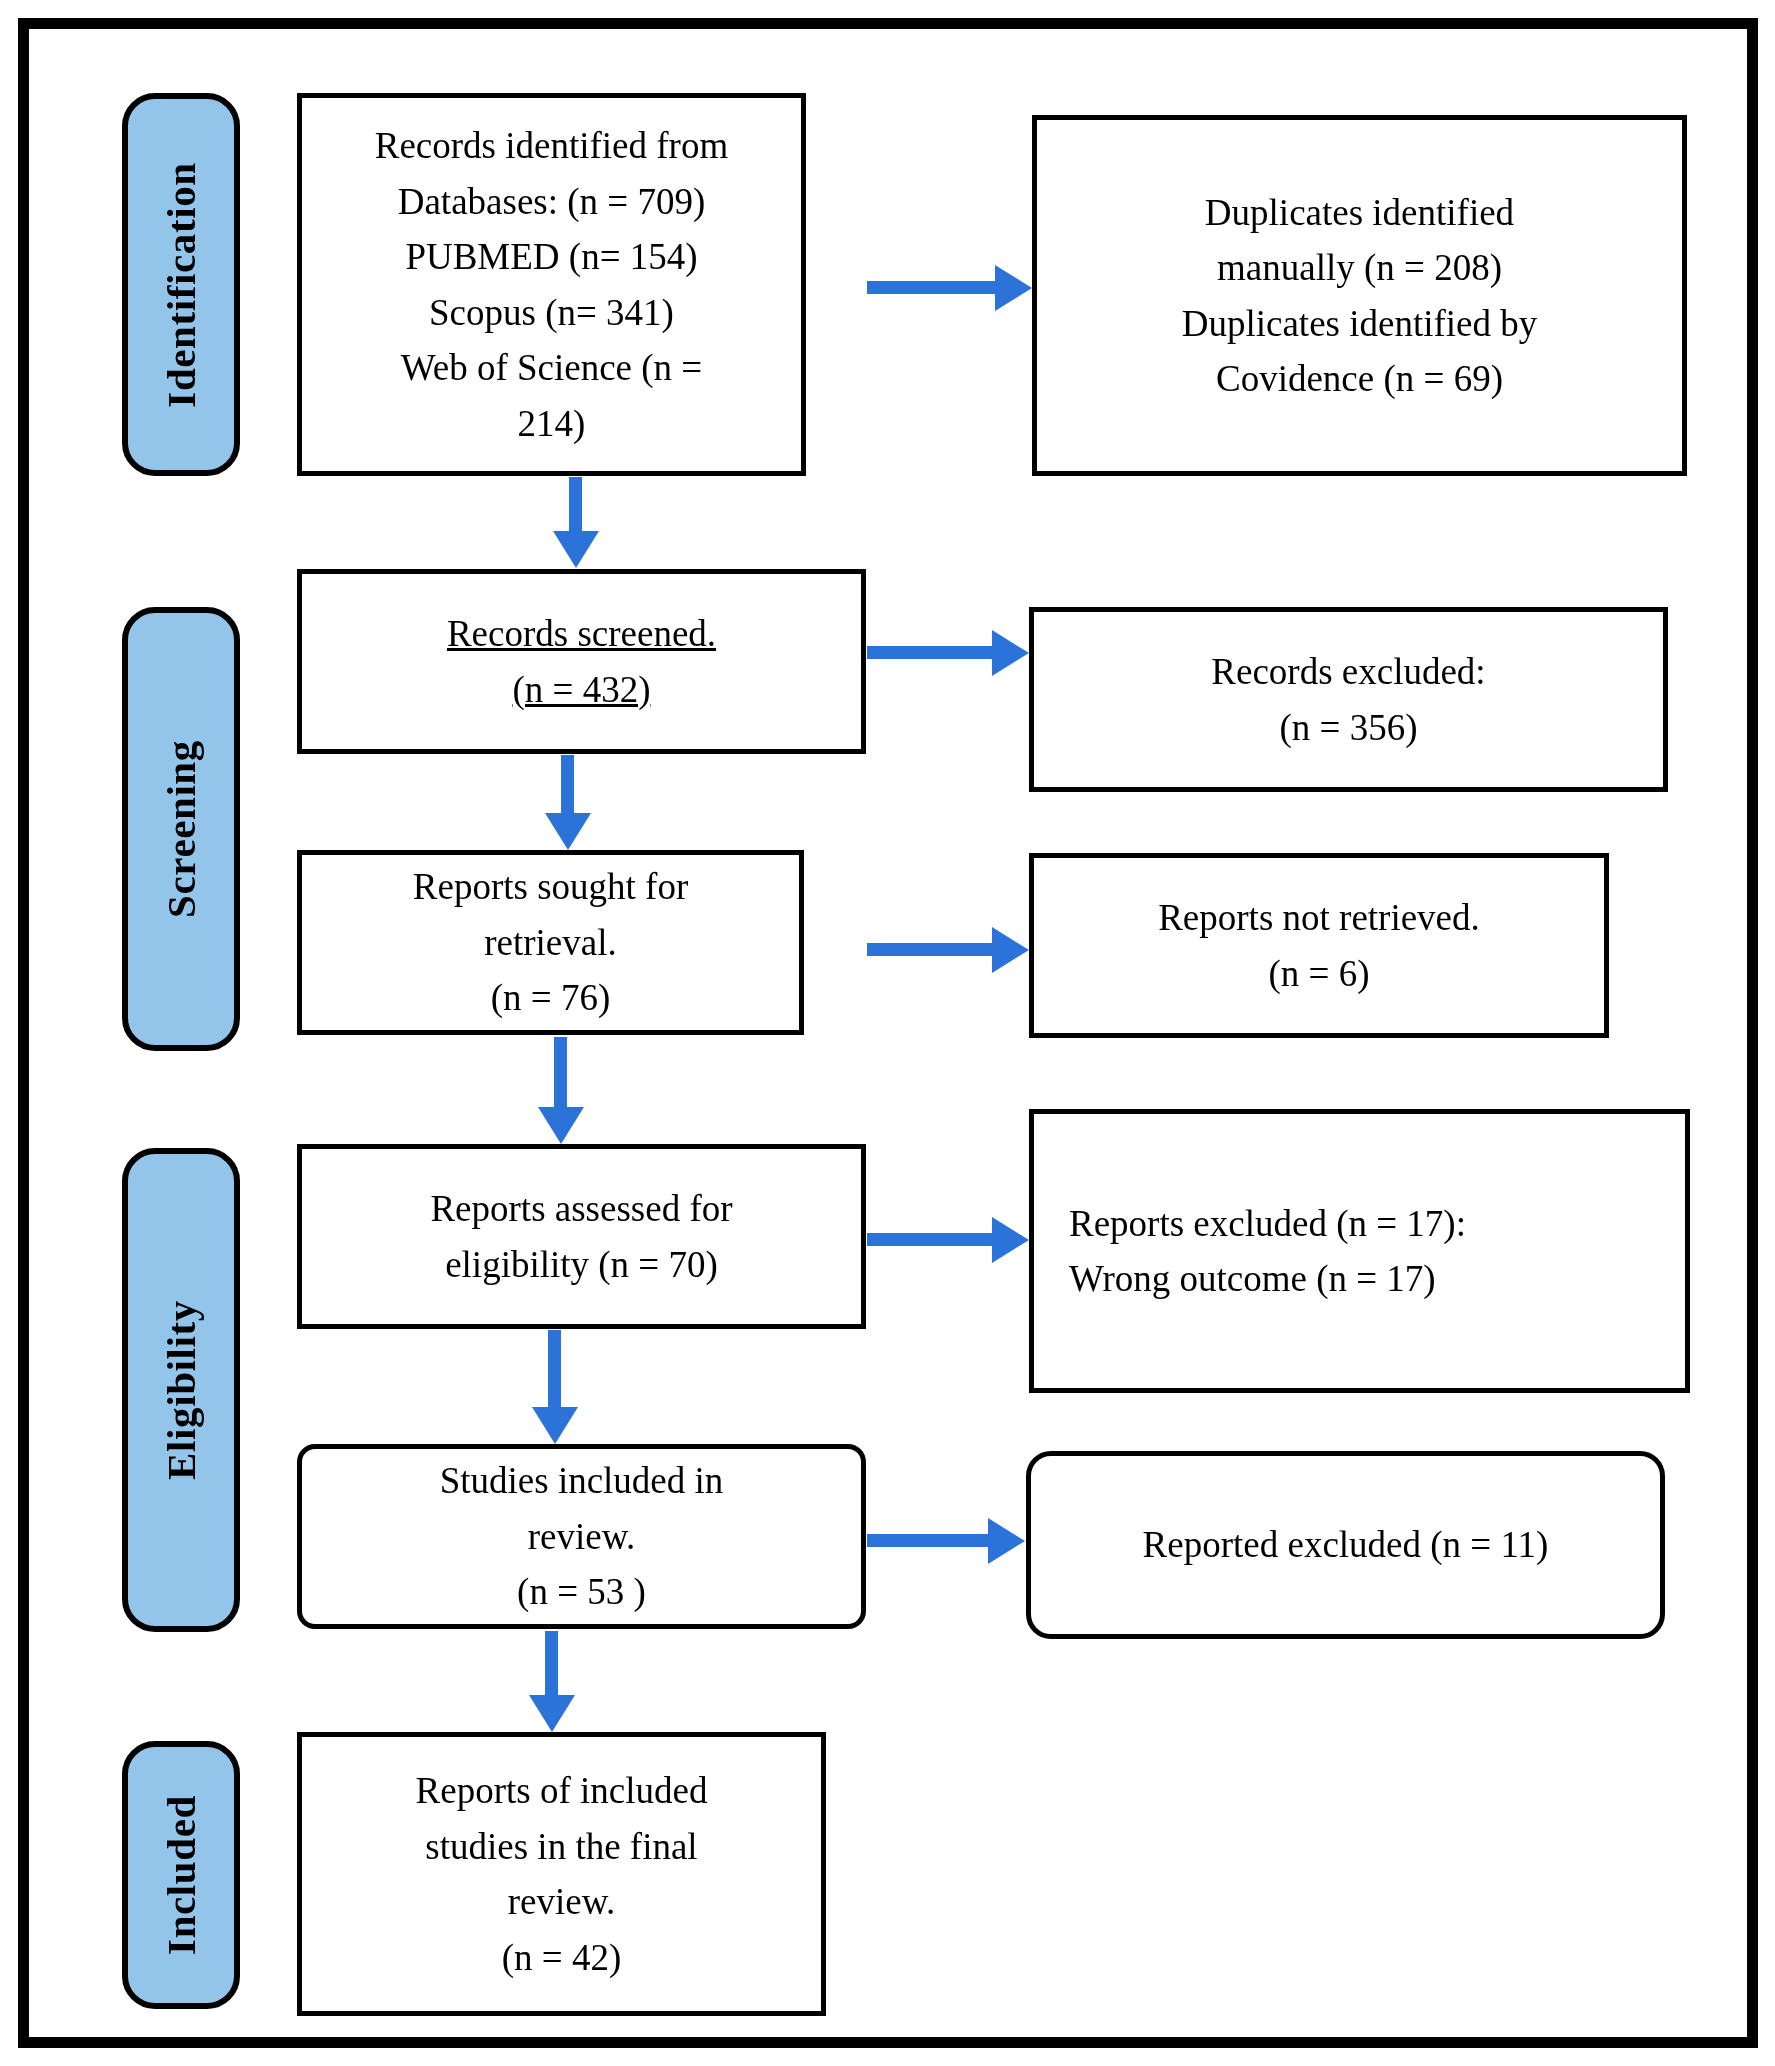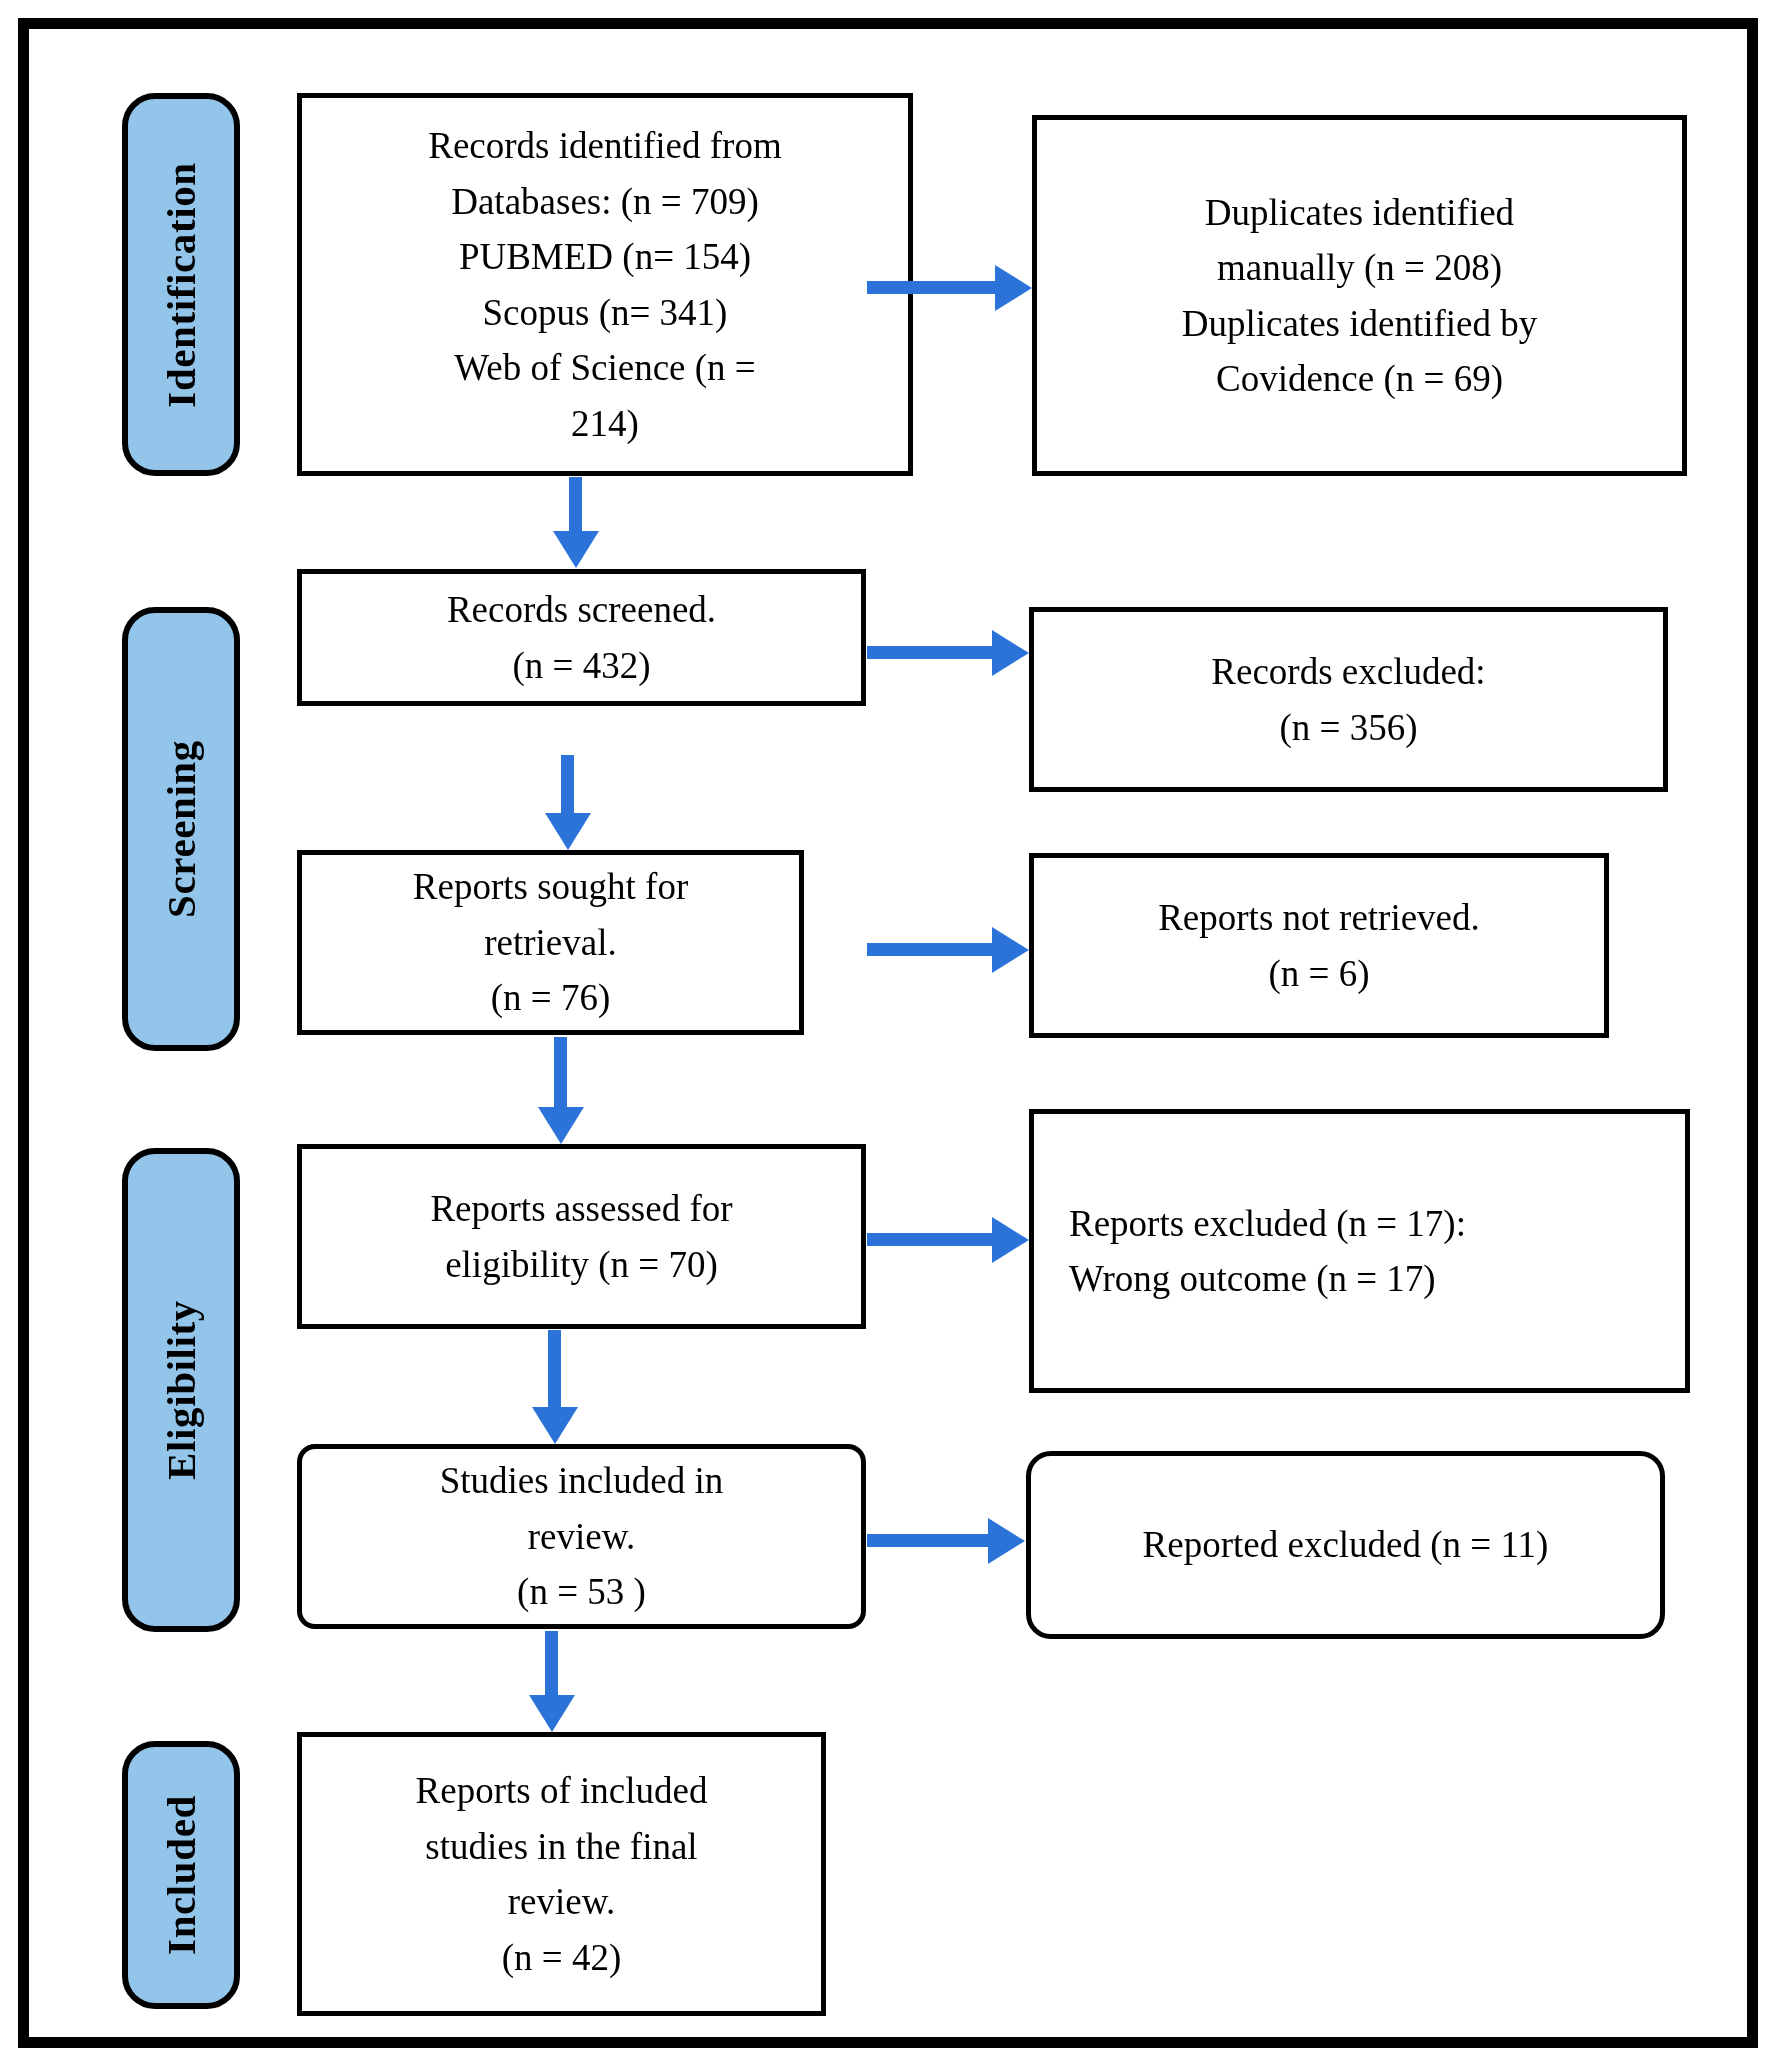--- a/index.html
+++ b/index.html
@@ -88,27 +88,27 @@
     <div class="stage" style="left:93px;top:578px;width:118px;height:444px;">
       <span>Screening</span>
     </div>
     <div class="stage" style="left:93px;top:1119px;width:118px;height:484px;">
       <span>Eligibility</span>
     </div>
     <div class="stage" style="left:93px;top:1712px;width:118px;height:268px;">
       <span>Included</span>
     </div>
 
-    <div class="node" style="left:268px;top:64px;width:616px;height:383px;">Records identified from
+    <div class="node" style="left:268px;top:64px;width:509px;height:383px;">Records identified from
 Databases: (n = 709)
 PUBMED (n= 154)
 Scopus (n= 341)
 Web of Science (n =
 214)</div>
-    <div class="node" style="left:268px;top:540px;width:569px;height:137px;">Records screened.
+    <div class="node" style="left:268px;top:540px;width:569px;height:185px;text-decoration:underline;">Records screened.
 (n = 432)</div>
     <div class="node" style="left:268px;top:821px;width:507px;height:185px;">Reports sought for
 retrieval.
 (n = 76)</div>
     <div class="node" style="left:268px;top:1115px;width:569px;height:185px;">Reports assessed for
 eligibility (n = 70)</div>
     <div class="node" style="left:268px;top:1415px;width:569px;height:185px;border-radius:18px;">Studies included in
 review.
 (n = 53 )</div>
     <div class="node" style="left:268px;top:1703px;width:529px;height:284px;">Reports of included

